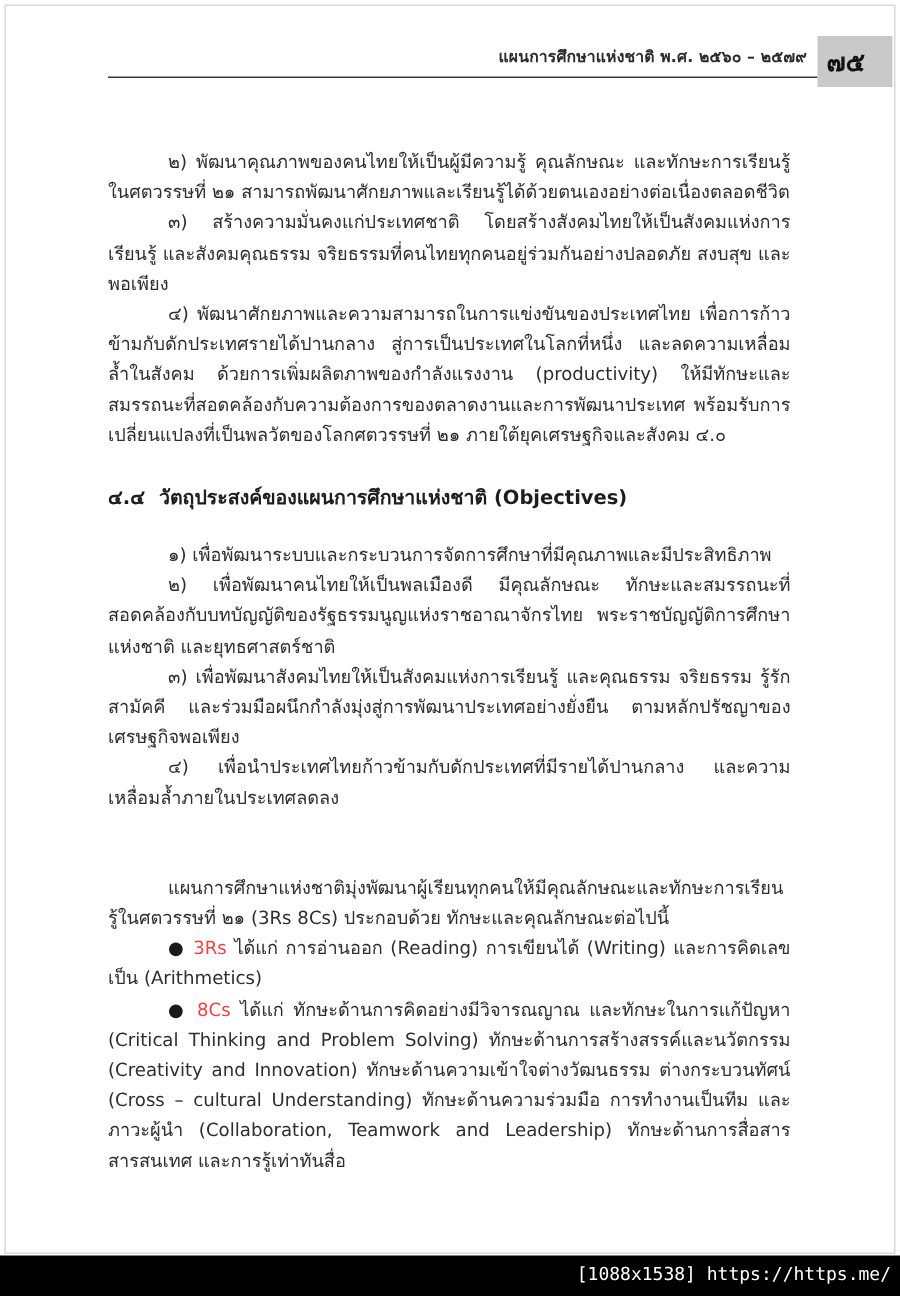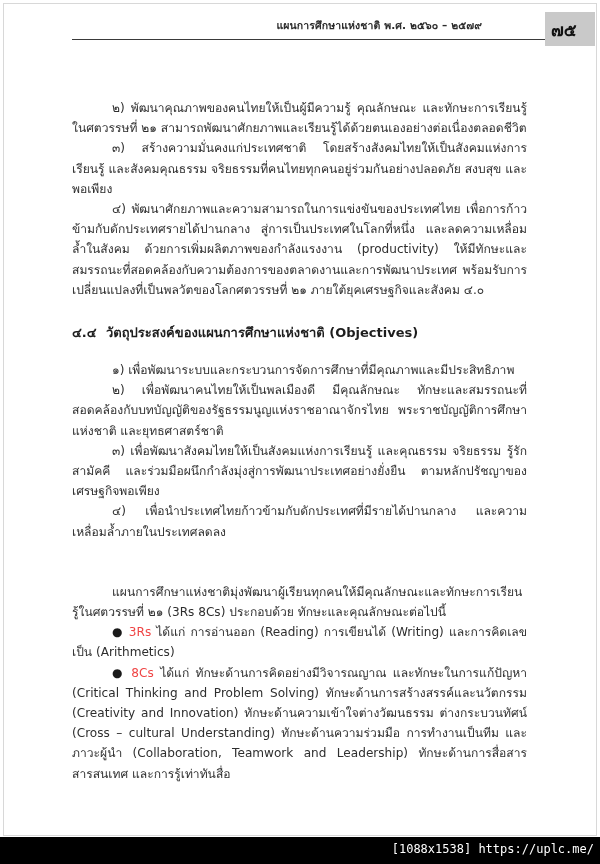--- a/index.html
+++ b/index.html
@@ -31,22 +31,22 @@
     height: 833px;
     border: 1px solid #d8d8d8;
     box-sizing: border-box;
     pointer-events: none;
   }
 
   
   .header {
     position: absolute;
     left: 0;
-    top: 16px;
-    width: 544px;
+    top: 28px;
+    width: 600px;
     height: 34px;
   }
   .header-rule {
     position: absolute;
     left: 72px;
     top: 23px;
     width: 473px;
     height: 0;
     border-top: 1.6px solid #3a3a3a;
   }
@@ -205,16 +205,16 @@
 
     <p class="bullet-para">
       <span class="bullet-mark">●</span>
       <span class="bold-run">8Cs</span>
       <span>ได้แก่ ทักษะด้านการคิดอย่างมีวิจารณญาณ และทักษะในการแก้ปัญหา (Critical Thinking and Problem Solving) ทักษะด้านการสร้างสรรค์และนวัตกรรม (Creativity and Innovation) ทักษะด้านความเข้าใจต่างวัฒนธรรม ต่างกระบวนทัศน์ (Cross – cultural Understanding) ทักษะด้านความร่วมมือ การทำงานเป็นทีม และภาวะผู้นำ (Collaboration, Teamwork and Leadership) ทักษะด้านการสื่อสาร สารสนเทศ และการรู้เท่าทันสื่อ</span>
     </p>
 
   </div>
 
   <div class="footer-bar">
-    <div class="footer-text">[1088x1538] https://uplc.me/</div>
+    <div class="footer-text">[1088x1538] https://https.me/</div>
   </div>
 
 </div>
 
 </body></html>

